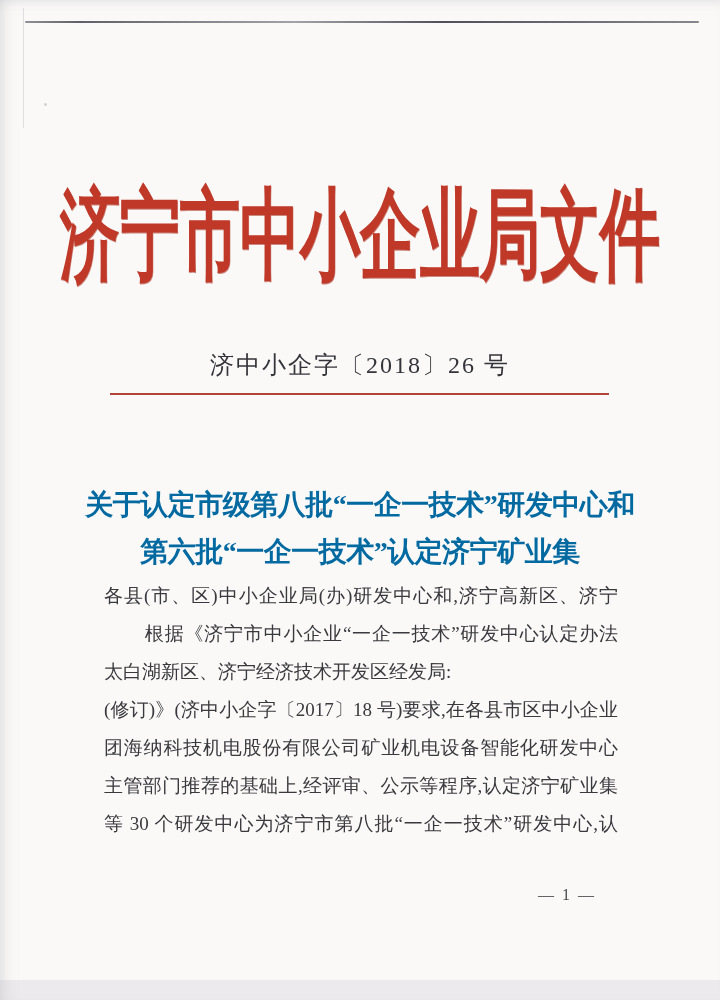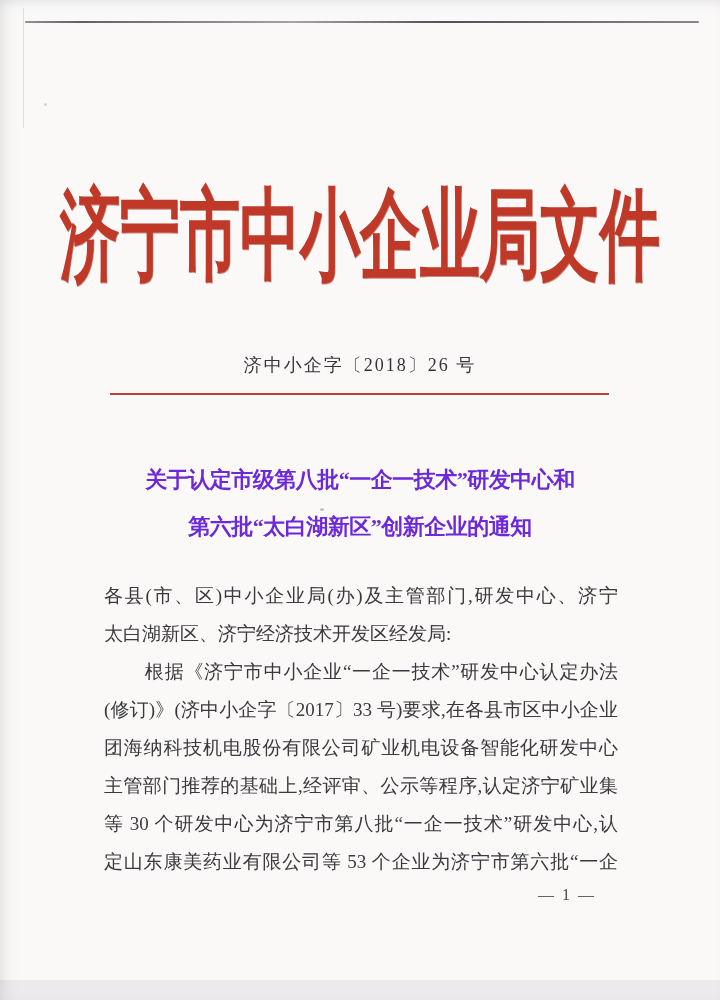--- a/index.html
+++ b/index.html
@@ -74,45 +74,45 @@
     transform-origin: 50% 0%;
     text-shadow: 0.5px 0.5px 0 rgba(164,48,32,0.55);
     white-space: nowrap;
   }
   .doc-number {
     position: absolute;
     top: 352px;
     left: 0;
     width: 100%;
     text-align: center;
-    font-size: 18px;
+    font-size: 24px;
     line-height: 26px;
     color: #35343a;
     letter-spacing: 2px;
     white-space: nowrap;
   }
   .red-rule {
     position: absolute;
     top: 393px;
     left: 110px;
     width: 499px;
     height: 2px;
     background: #b44338;
   }
   .doc-title {
     position: absolute;
-    top: 456px;
+    top: 481px;
     left: 0;
     width: 100%;
     text-align: center;
     font-weight: 700;
-    font-size: 22px;
+    font-size: 28px;
     line-height: 47px;
     letter-spacing: -0.5px;
-    color: #6d28d9;
+    color: #0369a1;
     white-space: nowrap;
   }
   .body-block {
     position: absolute;
     top: 577px;
     left: 104px;
     width: 514px;
     font-size: 19px;
     line-height: 38px;
     color: #3a393d;
@@ -153,29 +153,28 @@
   <div class="speck speck-2"></div>
 
   <div class="agency-title">济宁市中小企业局文件</div>
 
   <div class="doc-number">济中小企字〔2018〕26 号</div>
 
   <div class="red-rule"></div>
 
   <div class="doc-title">
     <div>关于认定市级第八批“一企一技术”研发中心和</div>
-    <div>第六批“太白湖新区”创新企业的通知</div>
+    <div>第六批“一企一技术”认定济宁矿业集</div>
   </div>
 
   <div class="body-block">
-    <div class="bodyline">各县(市、区)中小企业局(办)及主管部门,研发中心、济宁</div>
+    <div class="bodyline">各县(市、区)中小企业局(办)研发中心和,济宁高新区、济宁</div>
+    <div class="bodyline bodyline--indent">根据《济宁市中小企业“一企一技术”研发中心认定办法</div>
     <div class="bodyline bodyline--short">太白湖新区、济宁经济技术开发区经发局:</div>
-    <div class="bodyline bodyline--indent">根据《济宁市中小企业“一企一技术”研发中心认定办法</div>
-    <div class="bodyline">(修订)》(济中小企字〔2017〕33 号)要求,在各县市区中小企业</div>
+    <div class="bodyline">(修订)》(济中小企字〔2017〕18 号)要求,在各县市区中小企业</div>
     <div class="bodyline">团海纳科技机电股份有限公司矿业机电设备智能化研发中心</div>
     <div class="bodyline">主管部门推荐的基础上,经评审、公示等程序,认定济宁矿业集</div>
     <div class="bodyline">等 30 个研发中心为济宁市第八批“一企一技术”研发中心,认</div>
-    <div class="bodyline">定山东康美药业有限公司等 53 个企业为济宁市第六批“一企</div>
   </div>
 
   <div class="page-number">— 1 —</div>
 
 </div>
 
 </body></html>

